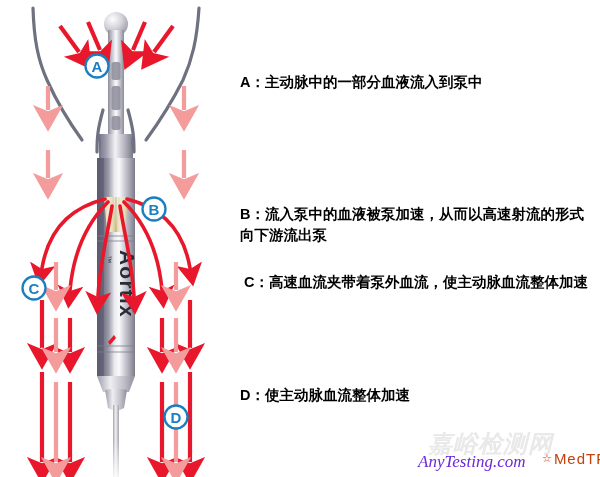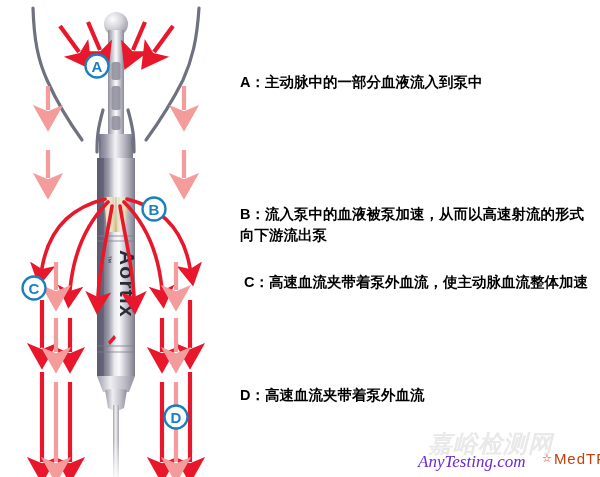--- a/index.html
+++ b/index.html
@@ -293,21 +293,21 @@
 
     <div class="caption" id="cap-b">
       <span class="key">B：</span><span class="body">流入泵中的血液被泵加速，从而以高速射流的形式向下游流出泵</span>
     </div>
 
     <div class="caption" id="cap-c">
       <span class="key">C：</span><span class="body">高速血流夹带着泵外血流，使主动脉血流整体加速</span>
     </div>
 
     <div class="caption" id="cap-d">
-      <span class="key">D：</span><span class="body">高速血流夹带着泵外血流</span>
+      <span class="key">D：</span><span class="body">使主动脉血流整体加速</span>
     </div>
 
   </div>
 
   <div id="watermark">
     <div id="wm-cn">嘉峪检测网</div>
     <div id="wm-en">AnyTesting.com</div>
     <div id="wm-brand">
       <span class="wm-mark">☆</span><span>MedTF</span>
     </div>

